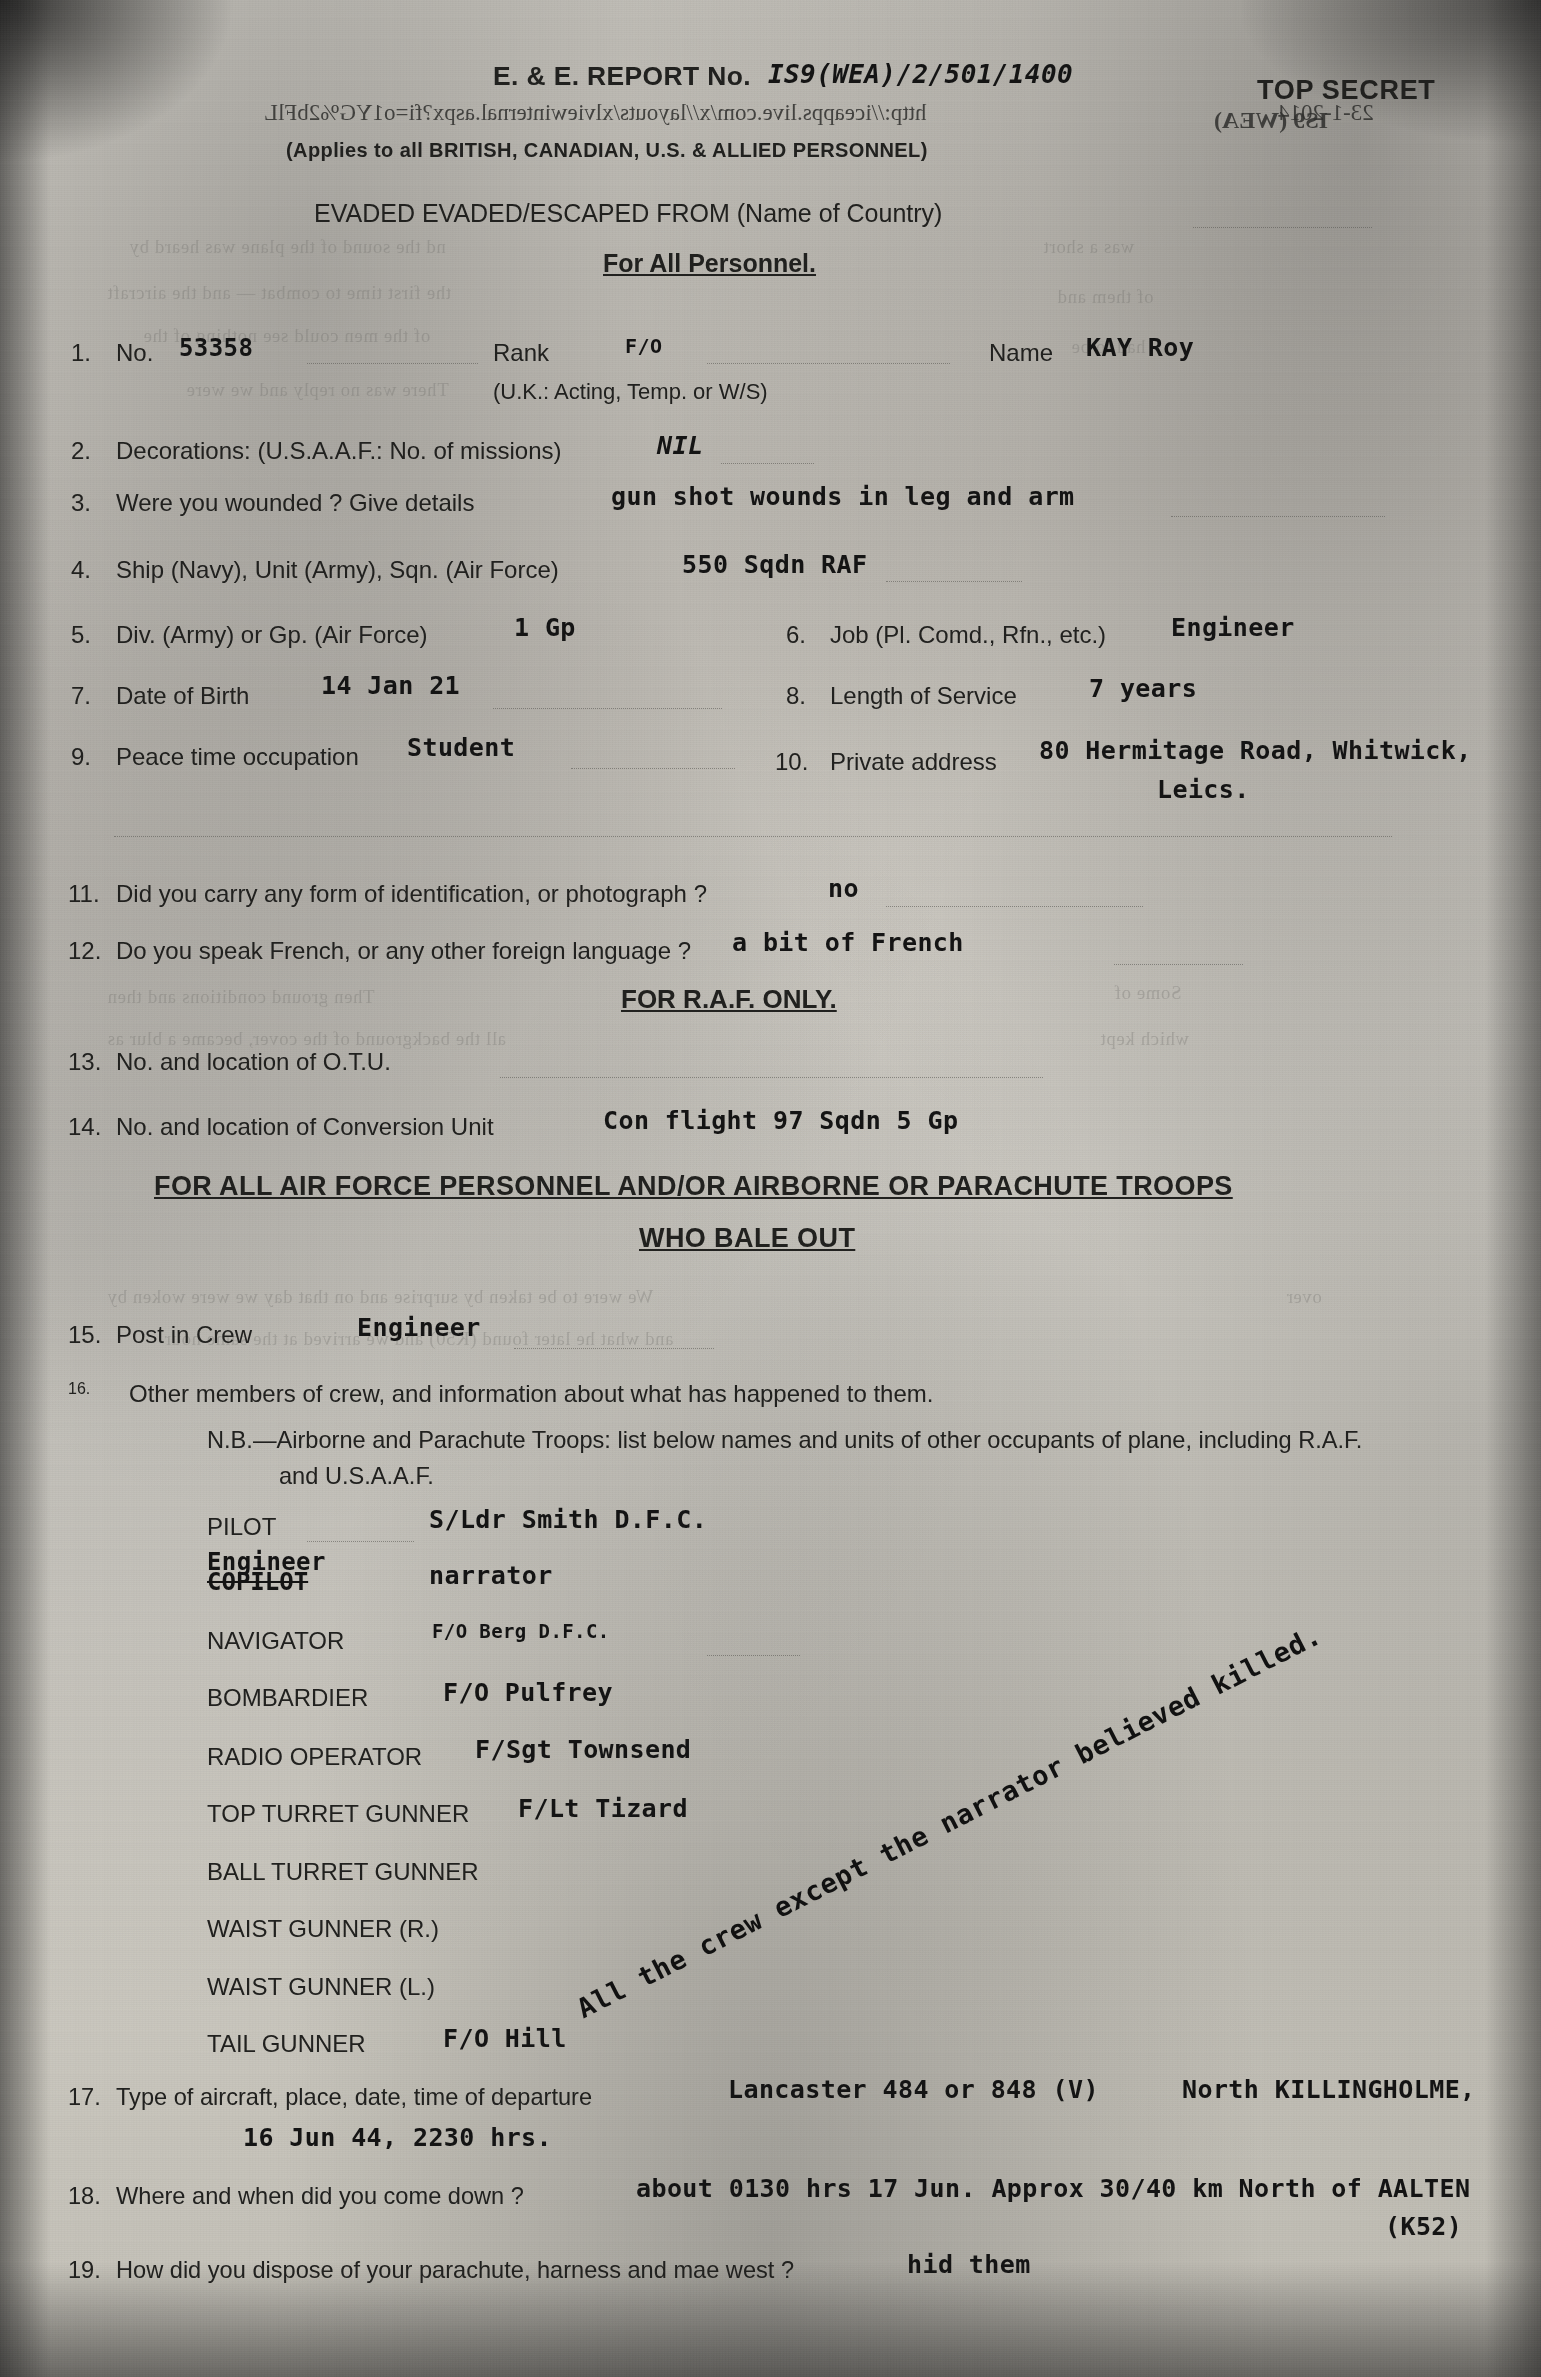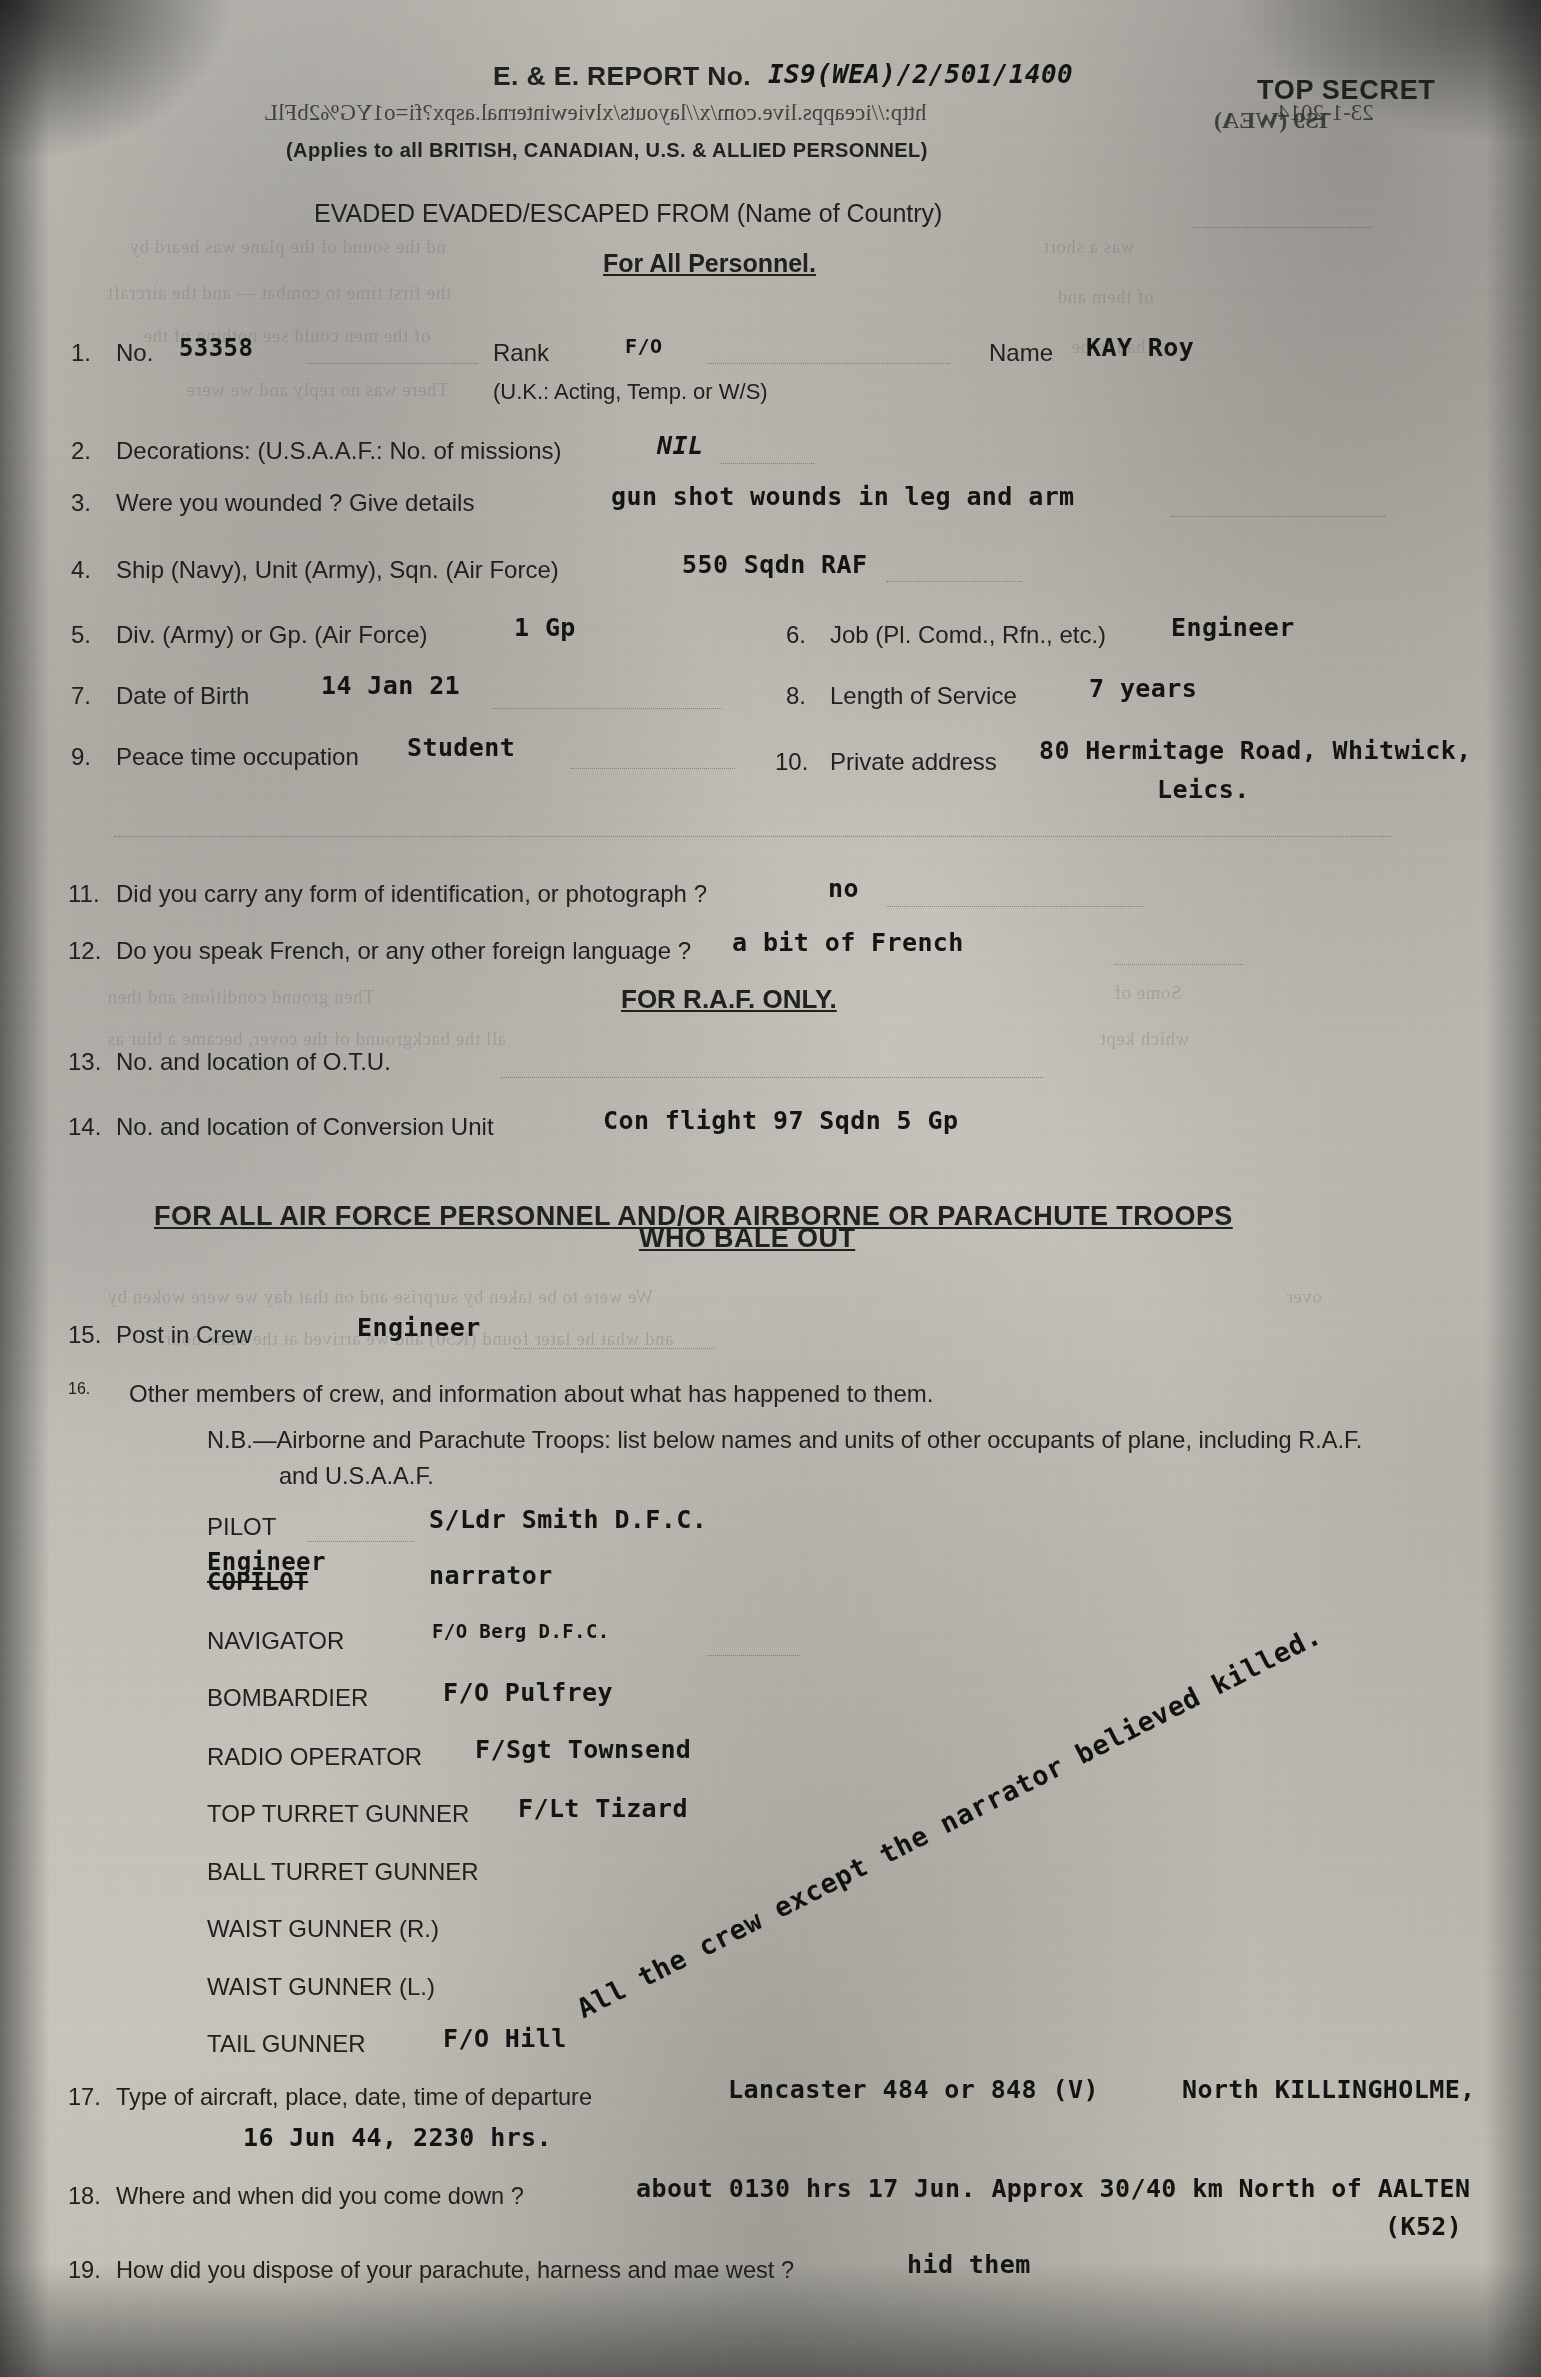--- a/index.html
+++ b/index.html
@@ -223,21 +223,21 @@
     <div class="pr b u" style="left:621px;top:984px;font-size:26px;">FOR R.A.F. ONLY.</div>
 
     <div class="pr" style="left:68px;top:1048px;font-size:24px;">13.</div>
     <div class="pr" style="left:116px;top:1048px;font-size:24px;">No. and location of O.T.U.</div>
     <div class="dots" style="left:500px;top:1077px;width:543px;"></div>
 
     <div class="pr" style="left:68px;top:1113px;font-size:24px;">14.</div>
     <div class="pr" style="left:116px;top:1113px;font-size:24px;">No. and location of Conversion Unit</div>
     <div class="tw" style="left:603px;top:1106px;font-size:25px;">Con flight 97 Sqdn 5 Gp</div>
 
-    <div class="pr b u" style="left:154px;top:1171px;font-size:27px;letter-spacing:0.4px;margin-top:30px;">FOR ALL AIR FORCE PERSONNEL AND/OR AIRBORNE OR PARACHUTE TROOPS</div>
+    <div class="pr b u" style="left:154px;top:1171px;font-size:27px;letter-spacing:0.4px;">FOR ALL AIR FORCE PERSONNEL AND/OR AIRBORNE OR PARACHUTE TROOPS</div>
     <div class="pr b u" style="left:639px;top:1223px;font-size:27px;letter-spacing:0.4px;">WHO BALE OUT</div>
 
     <div class="pr" style="left:68px;top:1321px;font-size:24px;">15.</div>
     <div class="pr" style="left:116px;top:1321px;font-size:24px;">Post in Crew</div>
     <div class="tw" style="left:357px;top:1313px;font-size:25px;">Engineer</div>
     <div class="dots" style="left:514px;top:1348px;width:200px;"></div>
 
     <div class="pr" style="left:68px;top:1380px;font-size:16px;">16.</div>
     <div class="pr" style="left:129px;top:1380px;font-size:24px;">Other members of crew, and information about what has happened to them.</div>
     <div class="pr" style="left:207px;top:1427px;font-size:23.6px;">N.B.—Airborne and Parachute Troops: list below names and units of other occupants of plane, including R.A.F.</div>

